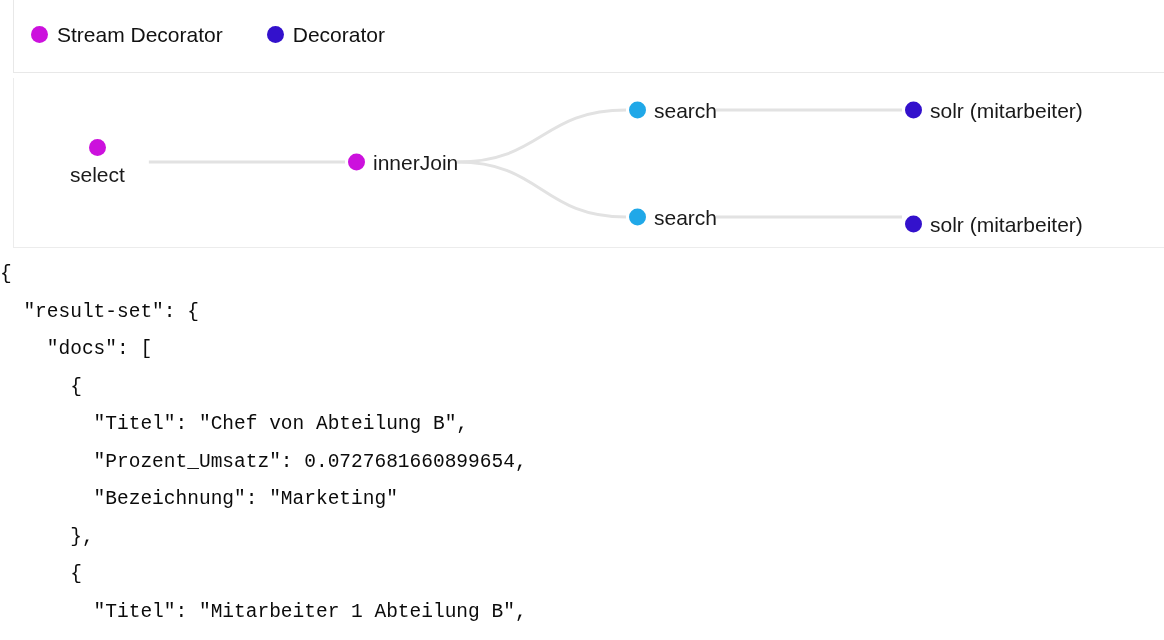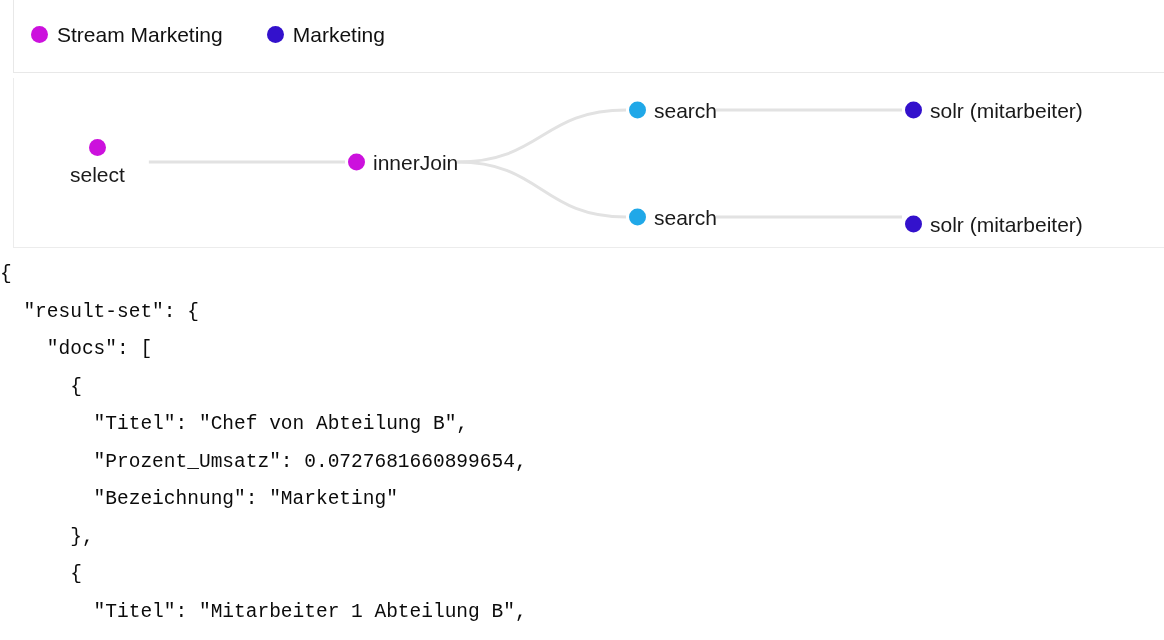--- a/index.html
+++ b/index.html
@@ -116,25 +116,25 @@
     height: 37.5px;
   }
 </style>
 </head>
 <body>
 
 <div id="legend-panel">
   <div id="legend-items">
       <div class="legend-item">
         <span class="legend-dot" style="background: rgb(204, 17, 221);"></span>
-        <span class="legend-label">Stream Marketing</span>
+        <span class="legend-label">Stream Decorator</span>
       </div>
       <div class="legend-item">
         <span class="legend-dot" style="background: rgb(51, 17, 204);"></span>
-        <span class="legend-label">Marketing</span>
+        <span class="legend-label">Decorator</span>
       </div>
     </div>
 </div>
 
 <div id="graph-panel">
   <svg id="graph-edges" viewBox="0 0 1151 170" preserveAspectRatio="none">
       <path d="M134.859375,84C232.9296875,84 232.9296875,84 331,84" fill="none" stroke="#e2e2e2" stroke-width="3"></path>
       <path d="M443.234375,84C527.6171875,84 527.6171875,32 612,32" fill="none" stroke="#e2e2e2" stroke-width="3"></path>
       <path d="M443.234375,84C527.6171875,84 527.6171875,139 612,139" fill="none" stroke="#e2e2e2" stroke-width="3"></path>
       <path d="M702.03125,32C795.015625,32 795.015625,32 888,32" fill="none" stroke="#e2e2e2" stroke-width="3"></path>

